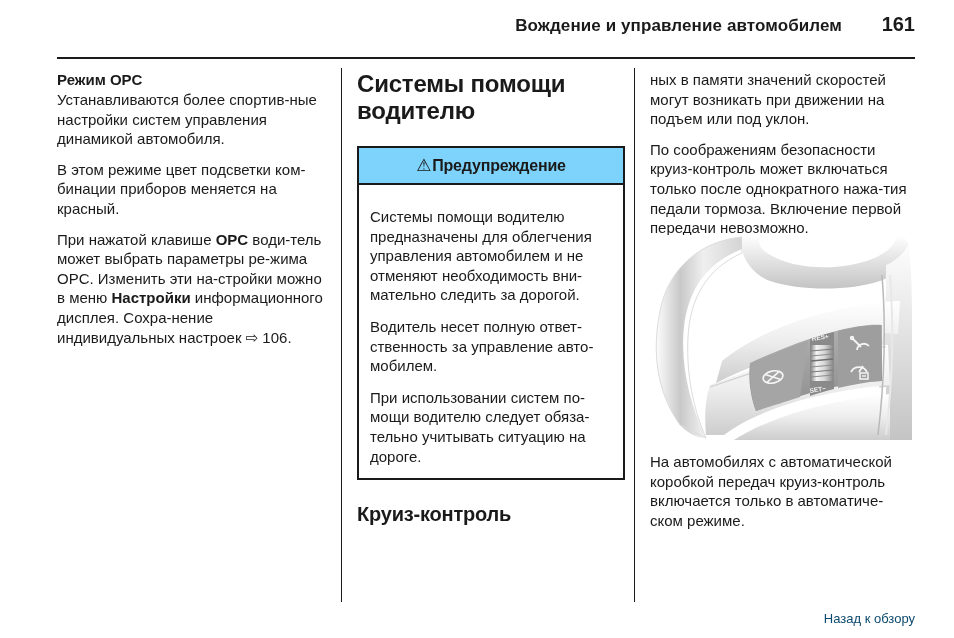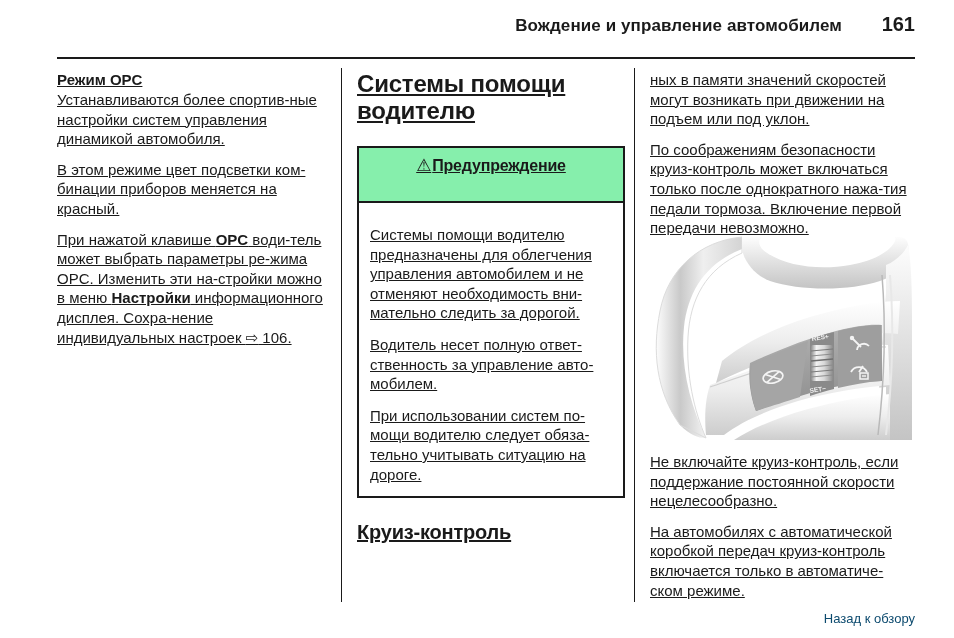--- a/index.html
+++ b/index.html
@@ -60,21 +60,20 @@
     height: 534px;
     background: #1a1a1a;
   }
   .col-divider.d1 { left: 341px; }
   .col-divider.d2 { left: 634px; }
 
   
   .column {
     position: absolute;
     top: 70px;
-    text-decoration: underline;
   }
   .col-left   { left: 57px;  width: 268px; }
   .col-middle { left: 357px; width: 272px; }
   .col-right  { left: 650px; width: 265px; }
 
   h3.sub-head {
     margin: 0 0 1px 0;
     font-size: 15px;
     font-weight: bold;
     line-height: 19px;
@@ -115,26 +114,26 @@
   }
 
   
   .warning-box {
     border: 2px solid #1a1a1a;
     background: #ffffff;
     width: 268px;
     box-sizing: border-box;
   }
   .warning-head {
-    background: #86efac;
+    background: #7dd3fc;
     border-bottom: 2px solid #1a1a1a;
     text-align: center;
     font-size: 16px;
     font-weight: bold;
-    padding: 7px 0 26px 0;
+    padding: 7px 0 8px 0;
     color: #1a1a1a;
     letter-spacing: -0.2px;
   }
   .warning-head .warn-tri {
     font-family: "DejaVu Sans", sans-serif;
     font-weight: normal;
     font-size: 17px;
     margin-right: 1px;
   }
   .warning-body {
@@ -309,17 +308,16 @@
       <path d="M1,5 L9,5 L9,11 L1,11 Z" fill="none" stroke="#f4f4f4" stroke-width="1.5"></path>
       <path d="M3,8 L7,8" stroke="#f4f4f4" stroke-width="1.4"></path>
     </g>
 
     <path d="M232,40 C236,90 234,150 228,200" fill="none" stroke="#b9b9b9" stroke-width="1.5"></path>
     <path d="M240,40 C244,90 242,150 236,200" fill="none" stroke="#e8e8e8" stroke-width="2"></path>
   </svg>
 </div>
 
 <div class="column col-right" style="top:452px;">
-  <p class="body">Не включайте круиз-контроль, если поддержание постоянной скорости нецелесообразно.</p>
   <p class="body">На автомобилях с автоматической коробкой передач круиз-контроль включается только в автоматиче-ском режиме.</p>
 </div>
 
 <div class="footer-link">Назад к обзору</div>
 
 </body></html>

